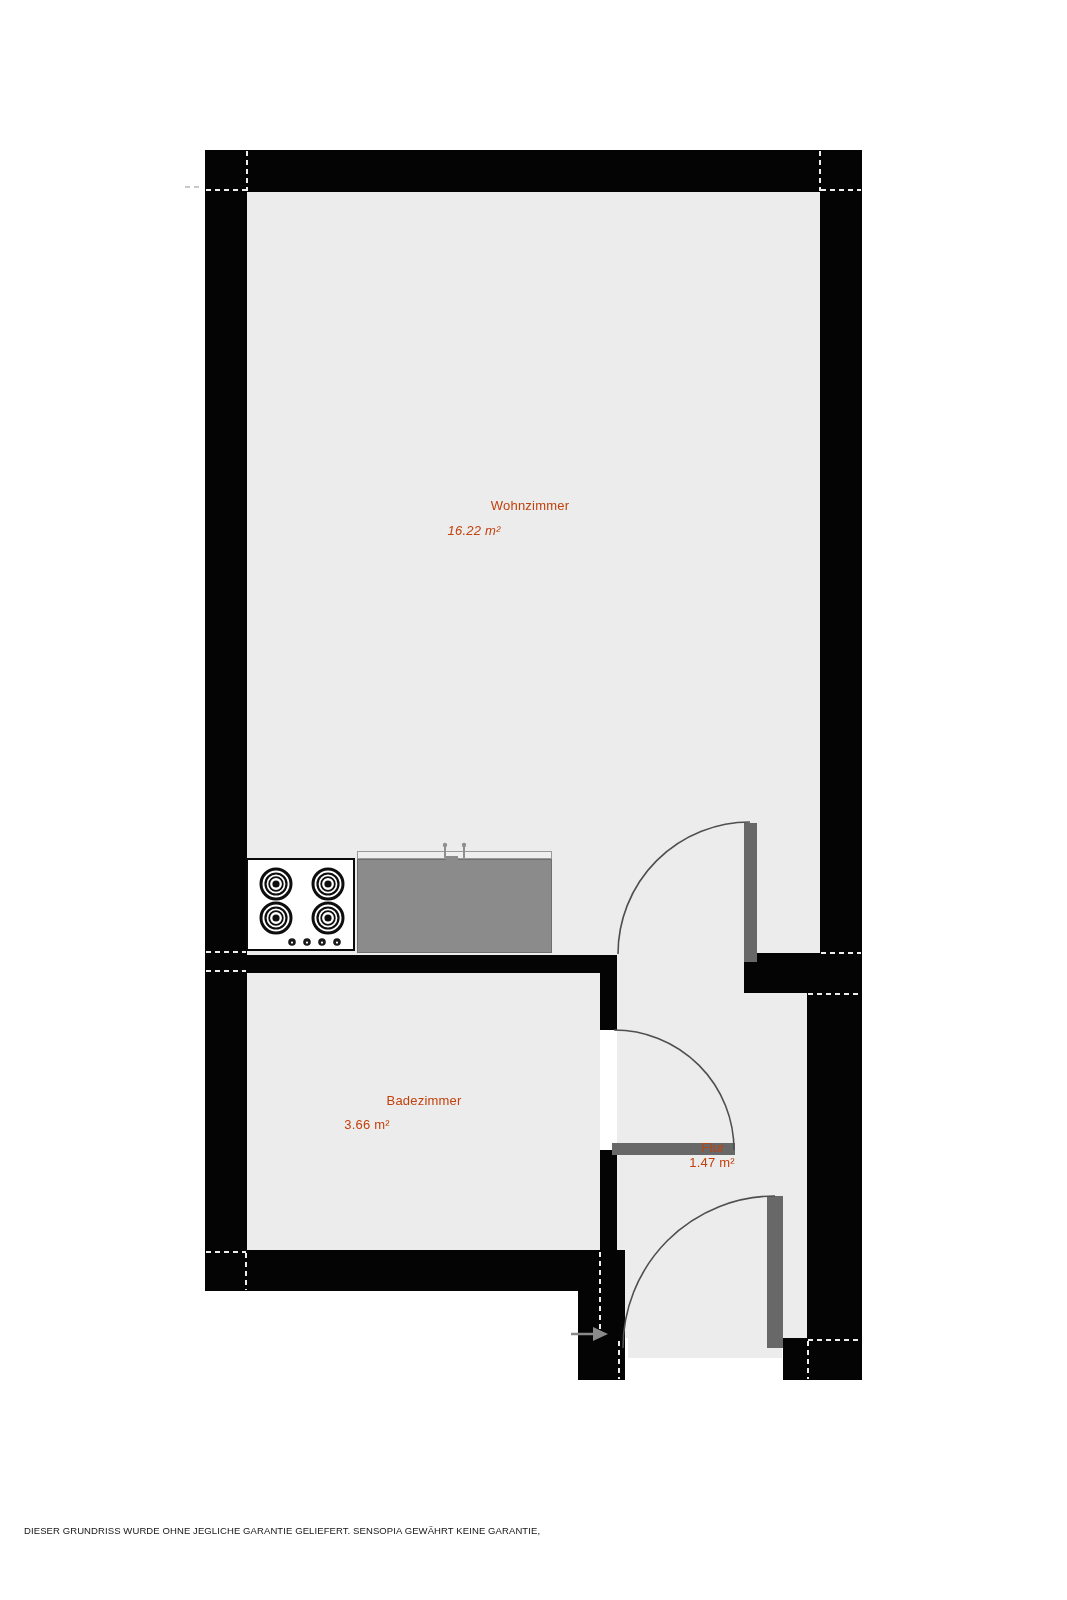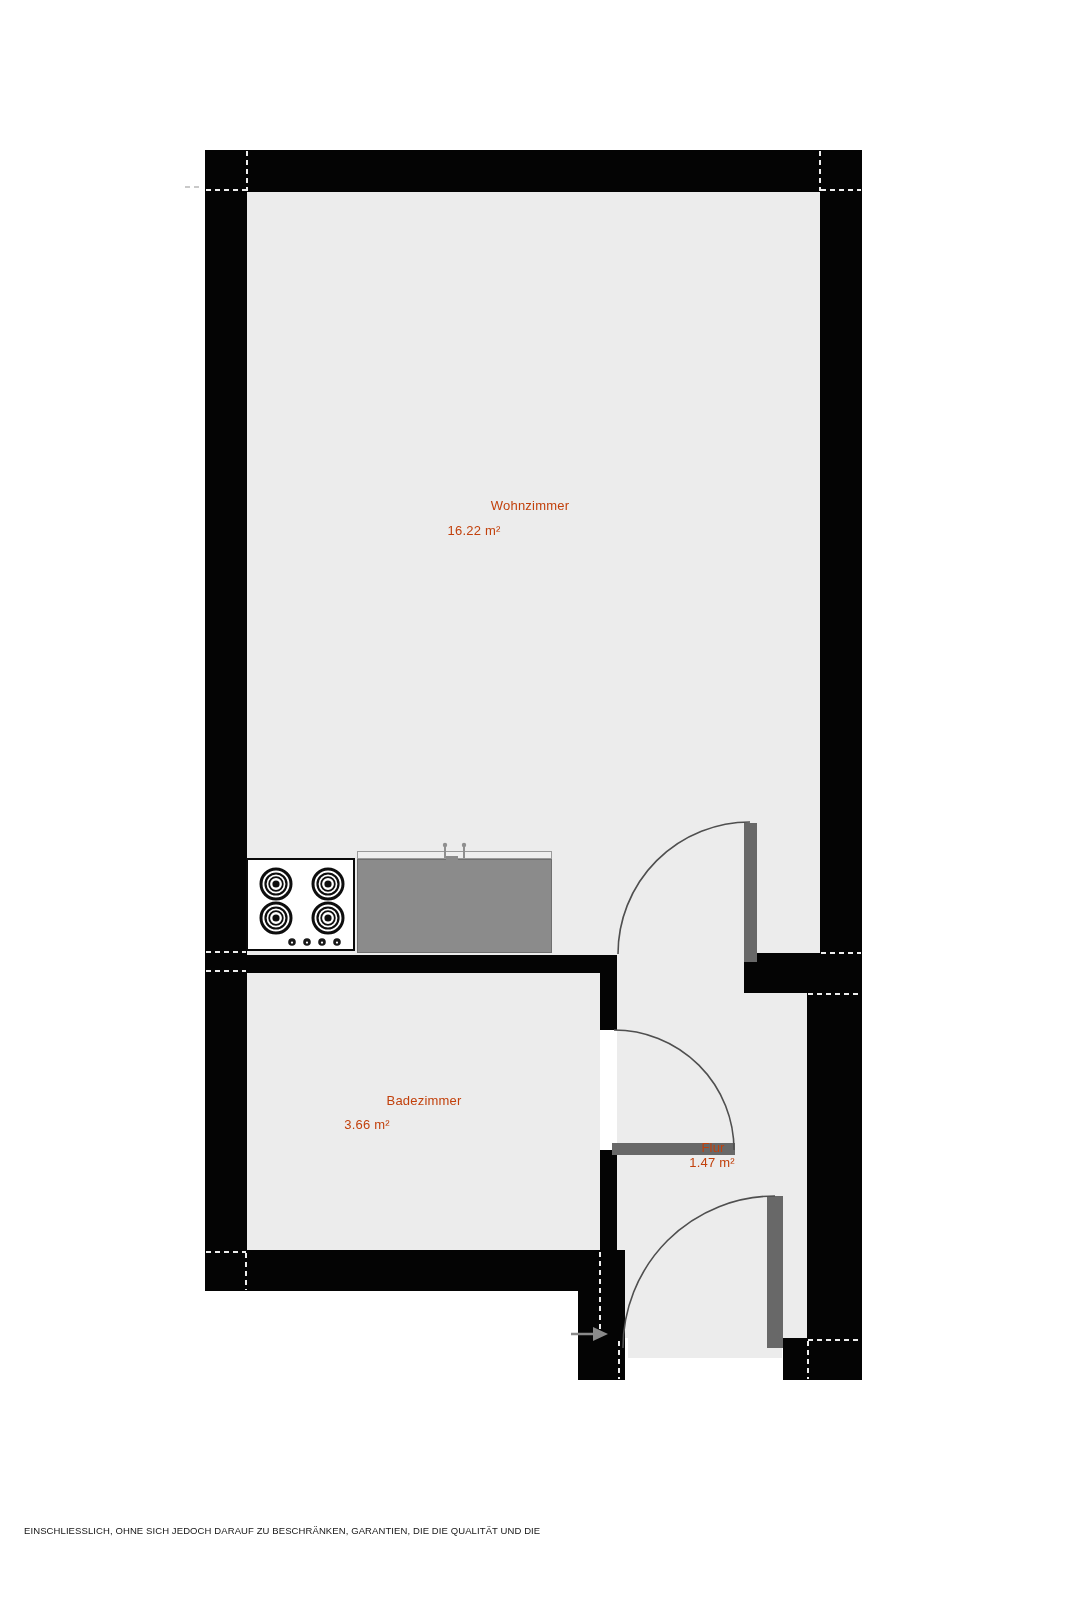--- a/index.html
+++ b/index.html
@@ -164,25 +164,25 @@
       <rect x="446" y="856" width="12" height="8" fill="#8b8b8b" stroke="none"></rect>
     </g>
 
     <g>
       <line x1="571" y1="1334" x2="593" y2="1334" stroke="#8a8a8a" stroke-width="2.5"></line>
       <polygon points="593,1327 608,1334 593,1341" fill="#8a8a8a"></polygon>
     </g>
   </svg>
 
   <div class="room-label" style="left:530px; top:505px;">Wohnzimmer</div>
-  <div class="room-label" style="left:474px; top:530px;">16.22 m²</div>
+  <div class="room-label" style="left:474px; top:530px;font-style:italic;">16.22 m²</div>
 
   <div class="room-label" style="left:424px; top:1100px;text-align:right;">Badezimmer</div>
   <div class="room-label" style="left:367px; top:1124px;text-align:right;">3.66 m²</div>
 
   <div class="room-label" style="left:713px; top:1138px;margin-top:9px;">Flur</div>
   <div class="room-label" style="left:712px; top:1162px;">1.47 m²</div>
 
   <div class="disclaimer">
-    <div>EINSCHLIESSLICH, OHNE SICH JEDOCH DARAUF ZU BESCHRÄNKEN, GARANTIEN, DIE DIE QUALITÄT UND DIE</div>
+    <div>DIESER GRUNDRISS WURDE OHNE JEGLICHE GARANTIE GELIEFERT. SENSOPIA GEWÄHRT KEINE GARANTIE,</div>
   </div>
 
 </div>
 
 </body></html>

